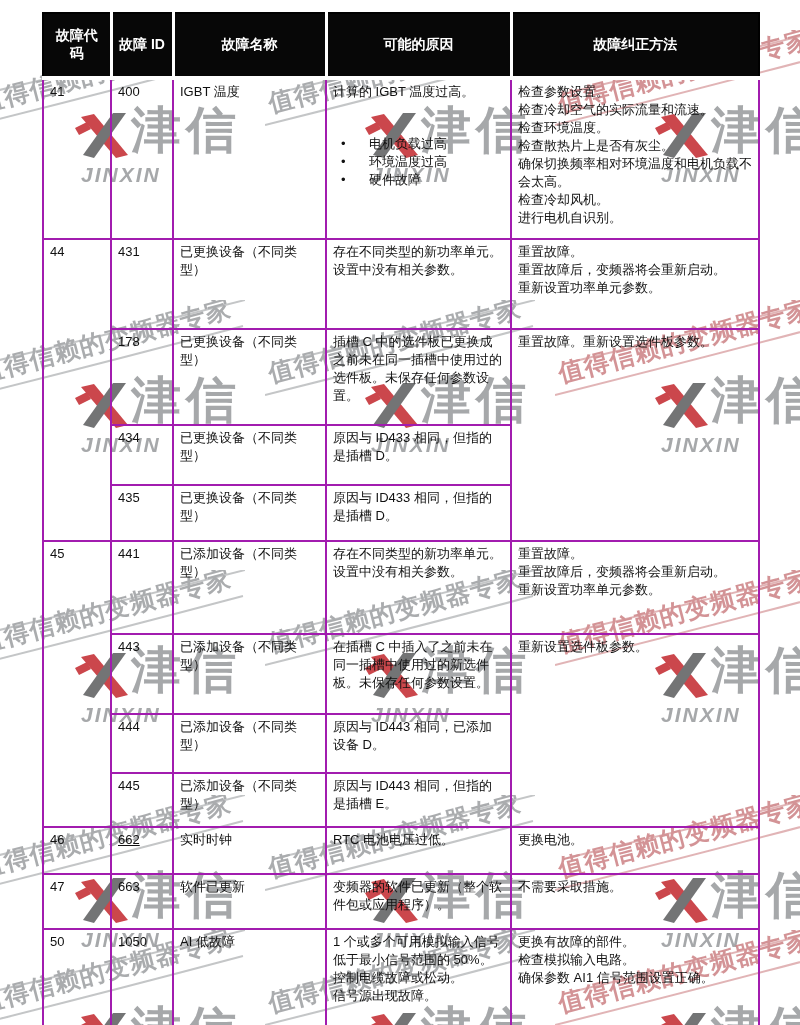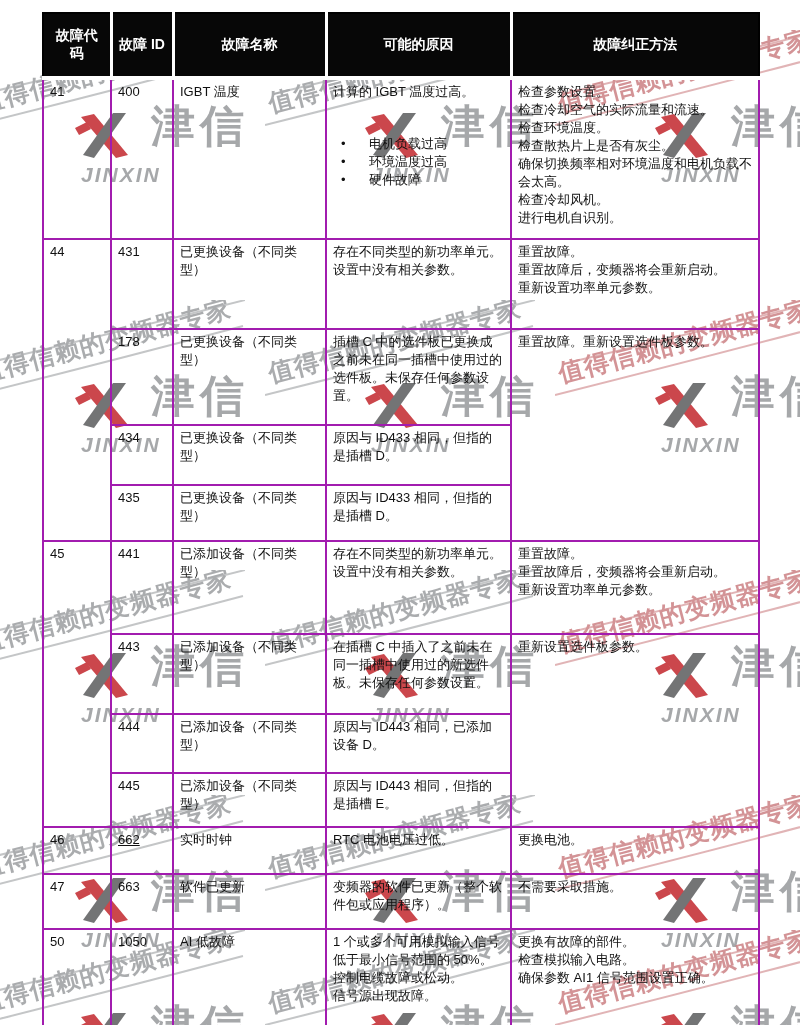--- a/index.html
+++ b/index.html
@@ -4,21 +4,21 @@
 <style>
   html,body{margin:0;padding:0;}
   body{font-family:"Liberation Sans","DejaVu Sans",sans-serif;}
   .page{position:relative;width:800px;height:1025px;background:#ffffff;overflow:hidden;}
 
   
   .watermarks{position:absolute;left:0;top:0;width:100%;height:100%;z-index:0;}
   .wm-slogan{position:absolute;opacity:.8;}
   .wm-logo{position:absolute;width:195px;height:100px;opacity:.85;}
   .wm-x{position:absolute;left:0;top:0;}
-  .wm-cn{position:absolute;left:76px;top:-8px;font-size:44px;font-weight:bold;letter-spacing:5px;white-space:nowrap;}
+  .wm-cn{position:absolute;left:56px;top:-8px;font-size:50px;font-weight:bold;letter-spacing:5px;white-space:nowrap;}
   .wm-en{position:absolute;left:6px;top:58px;font-style:italic;font-weight:bold;font-size:21px;letter-spacing:2px;white-space:nowrap;}
 
   
   table.fault-table{position:absolute;left:42px;top:12px;width:716px;z-index:1;
     border-collapse:collapse;table-layout:fixed;}
   .fault-table th{background:#070707;color:#ffffff;font-size:14px;font-weight:bold;
     height:58px;text-align:center;vertical-align:middle;padding:2px 5px;
     border:2px solid #000;border-bottom:4px solid #ffffff;}
   .fault-table th + th{border-left:3px solid #ffffff;}
   .fault-table td{border:2px solid #a21caf;vertical-align:top;background:transparent;

